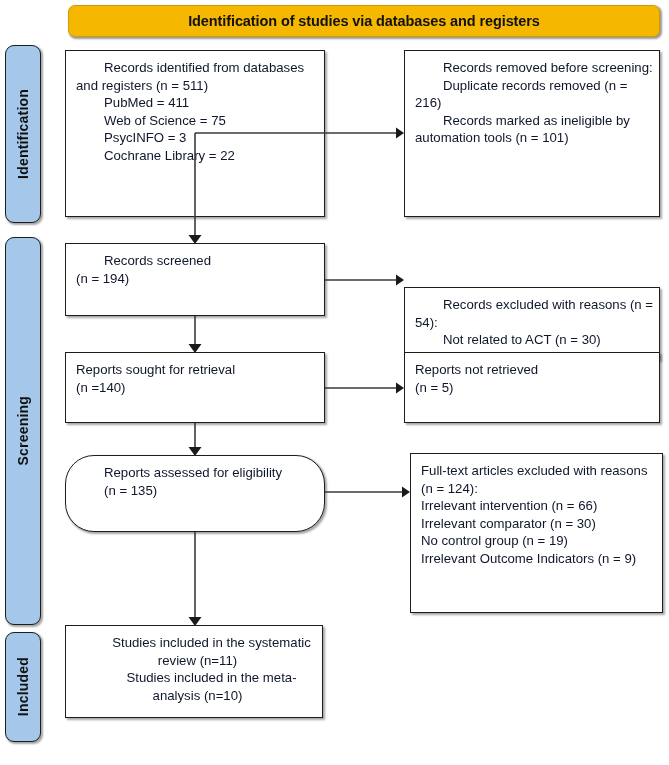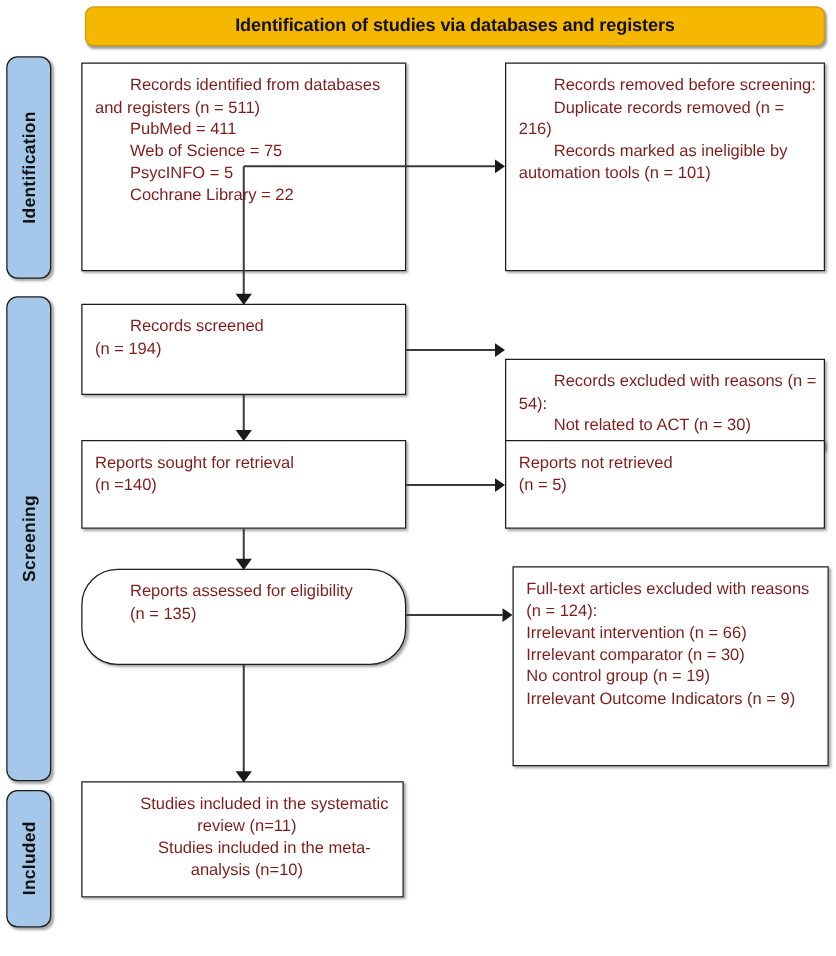--- a/index.html
+++ b/index.html
@@ -75,21 +75,21 @@
   
   .flow-box {
     position: absolute;
     background: #ffffff;
     border: 1.6px solid #1d1d1d;
     box-shadow: 1.5px 1.5px 2px rgba(0,0,0,0.35);
     box-sizing: border-box;
     padding: 8px 3px 8px 10px;
     font-size: 13.2px;
     line-height: 17.6px;
-    color: #7f1d1d;
+    color: #0f172a;
   }
   .flow-box p {
     margin: 0;
   }
   
   .indent-first { text-indent: 28px; }
   .no-indent    { text-indent: 0; }
   .pad-left     { padding-left: 28px; }
 
   
@@ -133,21 +133,21 @@
     <span class="rail-text">Screening</span>
   </div>
   <div class="stage-rail" id="rail-included">
     <span class="rail-text">Included</span>
   </div>
 
   <div class="flow-box" id="box-identified">
     <p class="indent-first">Records identified from databases and registers (n = 511)</p>
     <p class="pad-left">PubMed = 411</p>
     <p class="pad-left">Web of Science = 75</p>
-    <p class="pad-left">PsycINFO = 5</p>
+    <p class="pad-left">PsycINFO = 3</p>
     <p class="pad-left">Cochrane Library = 22</p>
   </div>
 
   <div class="flow-box" id="box-removed">
     <p class="indent-first">Records removed before screening:</p>
     <p class="indent-first">Duplicate records removed (n = 216)</p>
     <p class="indent-first">Records marked as ineligible by automation tools (n = 101)</p>
   </div>
 
   <div class="flow-box" id="box-screened">

